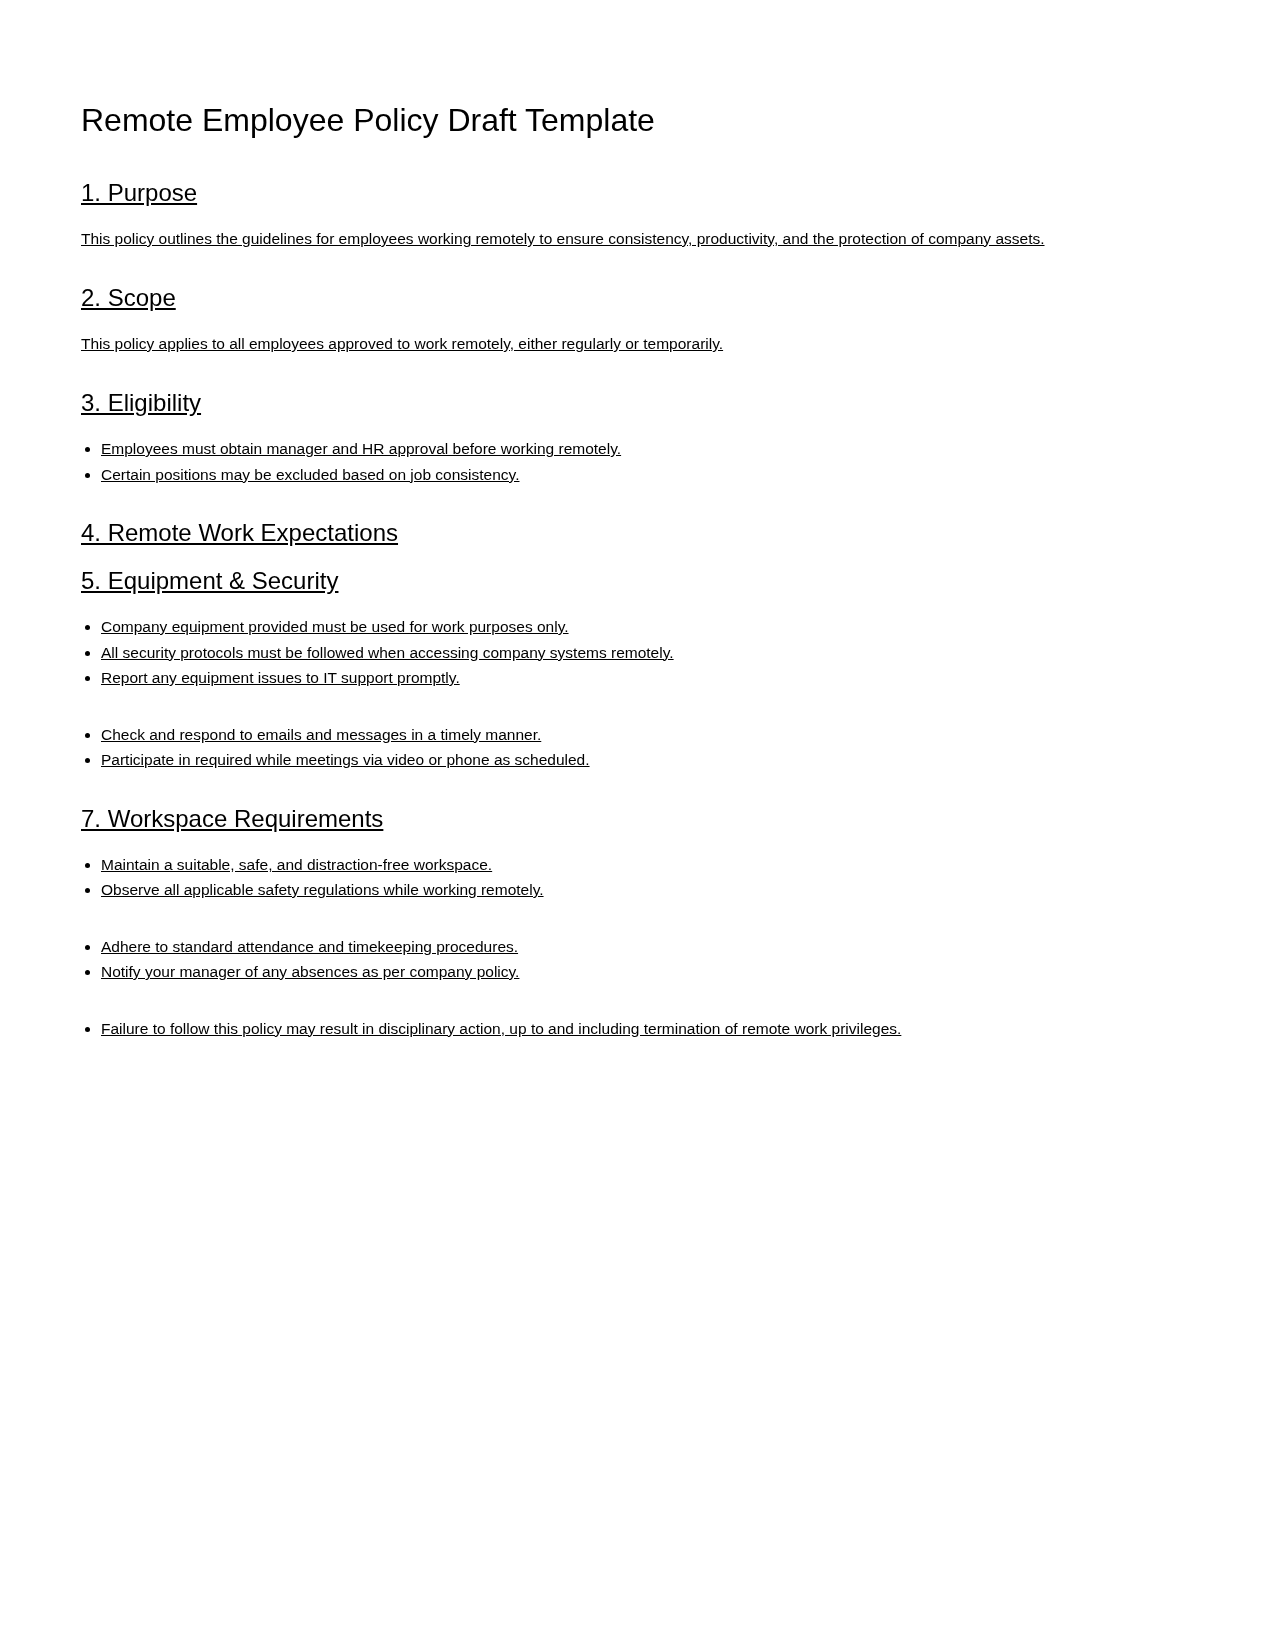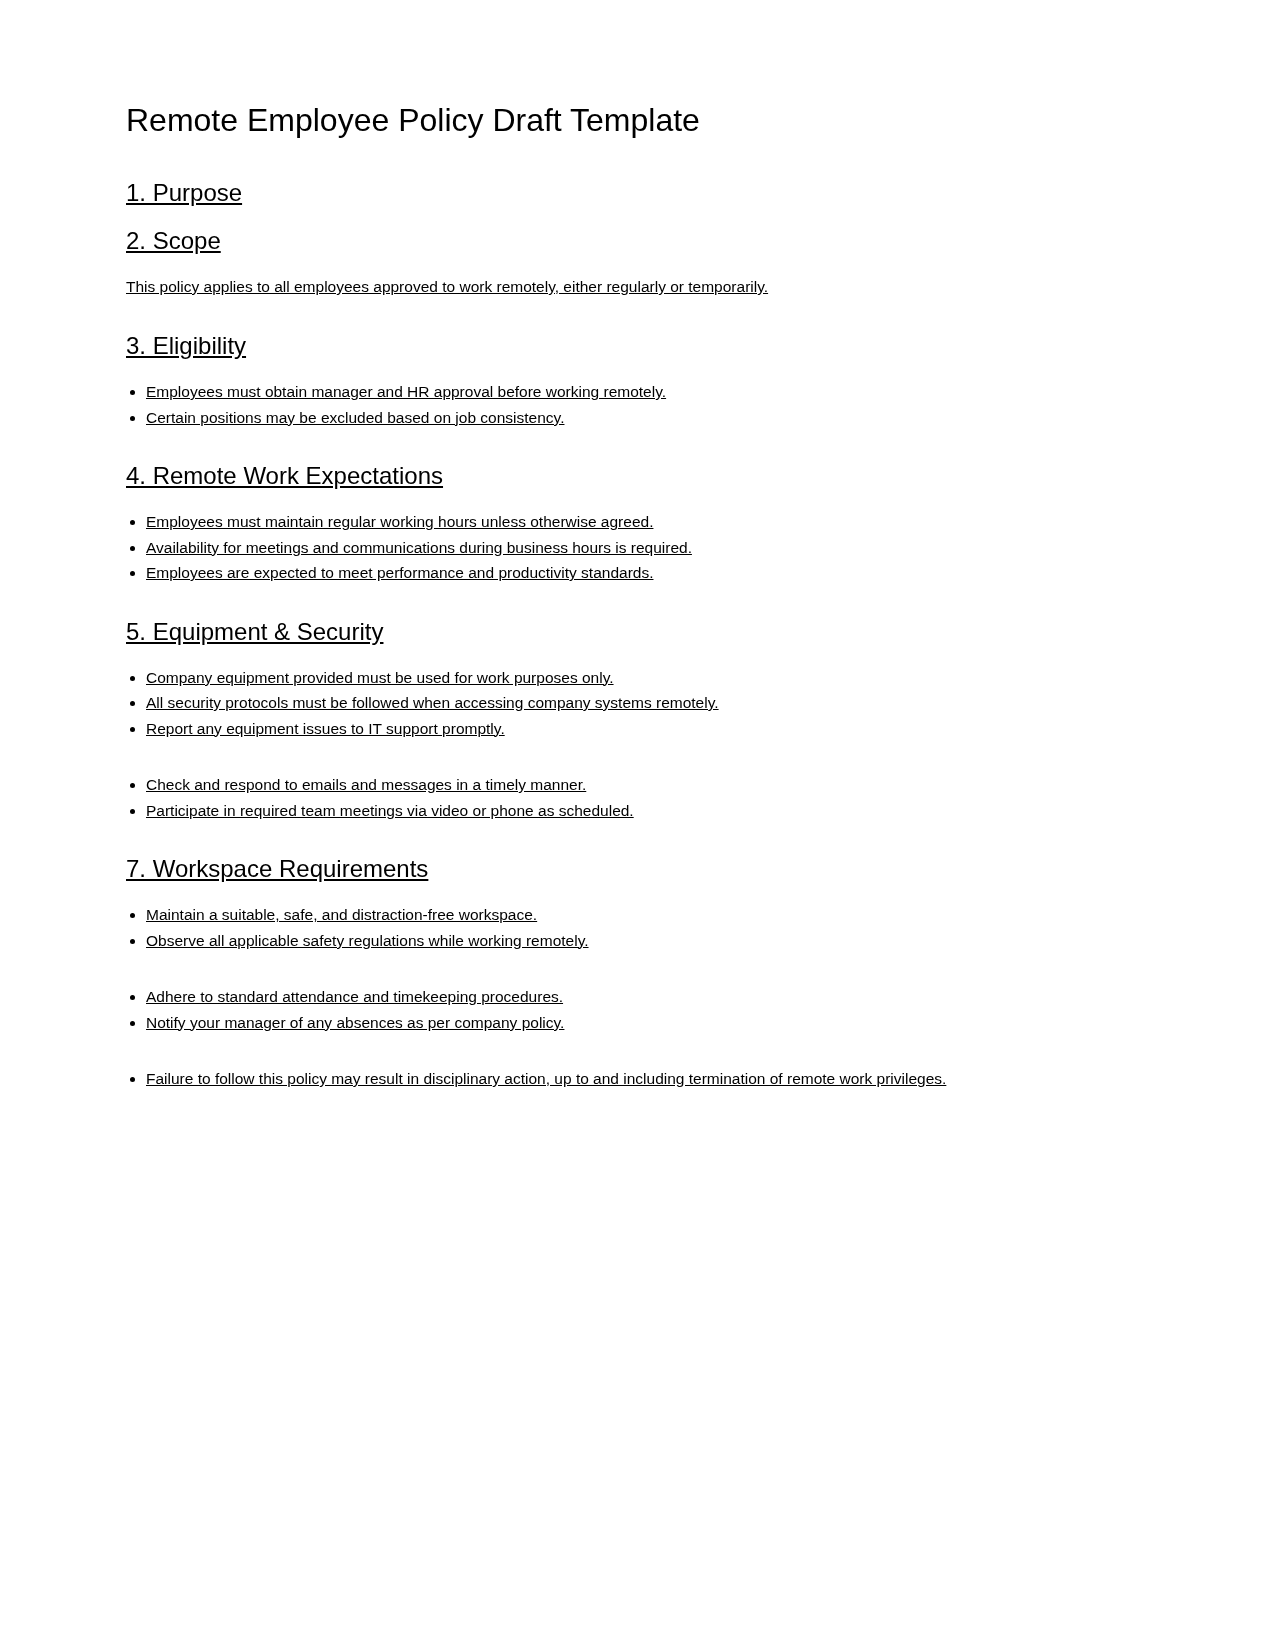--- a/index.html
+++ b/index.html
@@ -1,21 +1,21 @@
 <!DOCTYPE html>
 <html><head>
   <meta charset="utf-8">
   <style>
     html, body { margin: 0; padding: 0; background: #ffffff; }
     body {
       width: 1263px; height: 1631px; overflow: hidden;
       font-family: "Liberation Sans", sans-serif;
       color: #000000;
     }
-    .page { padding: 100px 60px 0 81px; margin-left: 45px; }
+    .page { padding: 100px 60px 0 81px; }
     h1 {
       font-size: 32px; font-weight: normal; margin: 0 0 38px 0;
       line-height: 40px;
     }
     .section { margin: 0; text-decoration: underline; }
     h2 {
       font-size: 24px; font-weight: normal; margin: 0 0 18px 0;
       line-height: 30px;
     }
     p {
@@ -28,57 +28,53 @@
     li { margin: 0; padding-left: 0; }
   </style>
 </head>
 <body>
 
 <div class="page">
   <h1>Remote Employee Policy Draft Template</h1>
 
   <section class="section">
     <h2>1. Purpose</h2>
+    <p>This policy outlines the guidelines for employees working remotely to ensure consistency, productivity, and the protection of company assets.</p>
   </section>
 
   <section class="section">
     <h2>2. Scope</h2>
     <p>This policy applies to all employees approved to work remotely, either regularly or temporarily.</p>
   </section>
 
   <section class="section">
     <h2>3. Eligibility</h2>
     <ul>
       <li>Employees must obtain manager and HR approval before working remotely.</li>
       <li>Certain positions may be excluded based on job consistency.</li>
     </ul>
   </section>
 
   <section class="section">
     <h2>4. Remote Work Expectations</h2>
-    <ul>
-      <li>Employees must maintain regular working hours unless otherwise agreed.</li>
-      <li>Availability for meetings and communications during business hours is required.</li>
-      <li>Employees are expected to meet performance and productivity standards.</li>
-    </ul>
   </section>
 
   <section class="section">
     <h2>5. Equipment &amp; Security</h2>
     <ul>
       <li>Company equipment provided must be used for work purposes only.</li>
       <li>All security protocols must be followed when accessing company systems remotely.</li>
       <li>Report any equipment issues to IT support promptly.</li>
     </ul>
   </section>
 
   <section class="section">
     <ul>
       <li>Check and respond to emails and messages in a timely manner.</li>
-      <li>Participate in required team meetings via video or phone as scheduled.</li>
+      <li>Participate in required while meetings via video or phone as scheduled.</li>
     </ul>
   </section>
 
   <section class="section">
     <h2>7. Workspace Requirements</h2>
     <ul>
       <li>Maintain a suitable, safe, and distraction-free workspace.</li>
       <li>Observe all applicable safety regulations while working remotely.</li>
     </ul>
   </section>

